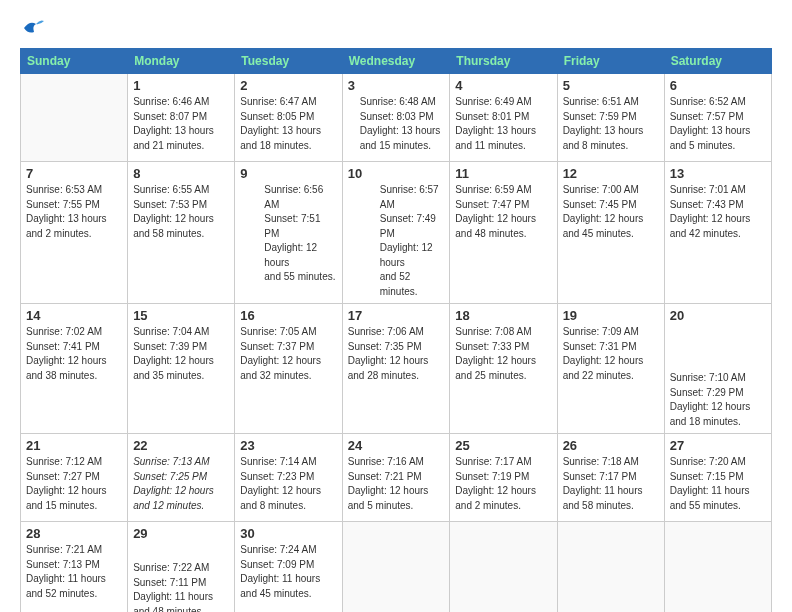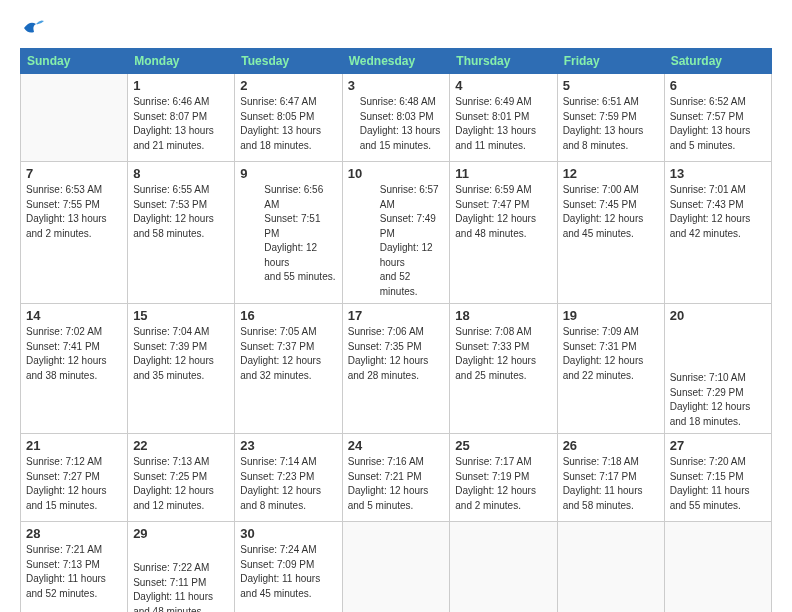--- a/index.html
+++ b/index.html
@@ -286,21 +286,21 @@
         <tr>
           <td>
             <span class="day-number">21</span>
             <div class="day-info" style="white-space: pre-line;">Sunrise: 7:12 AM
 Sunset: 7:27 PM
 Daylight: 12 hours
 and 15 minutes.</div>
           </td>
           <td>
             <span class="day-number">22</span>
-            <div class="day-info" style="white-space: pre-line;">Sunrise: 7:13 AM
+            <div class="day-info" style="white-space: pre-line; font-style: italic;">Sunrise: 7:13 AM
 Sunset: 7:25 PM
 Daylight: 12 hours
 and 12 minutes.</div>
           </td>
           <td>
             <span class="day-number">23</span>
             <div class="day-info" style="white-space: pre-line;">Sunrise: 7:14 AM
 Sunset: 7:23 PM
 Daylight: 12 hours
 and 8 minutes.</div>

